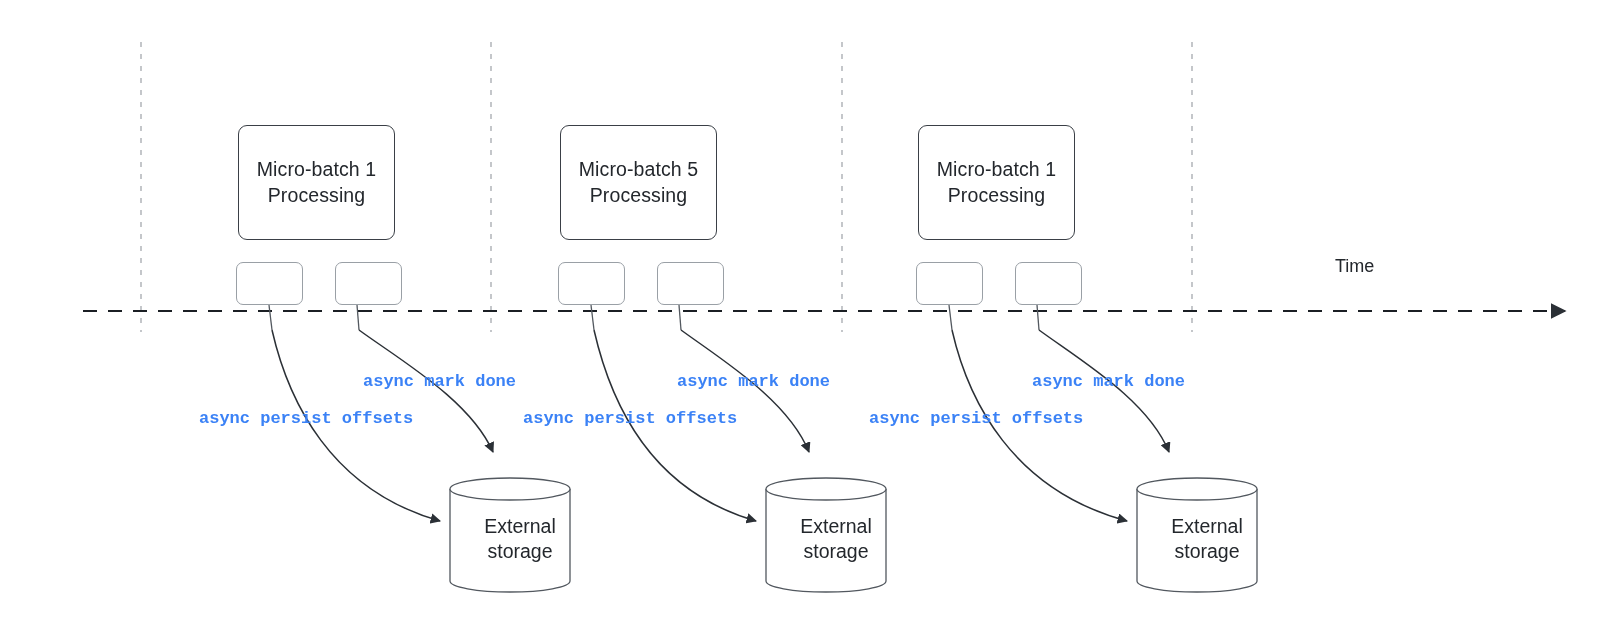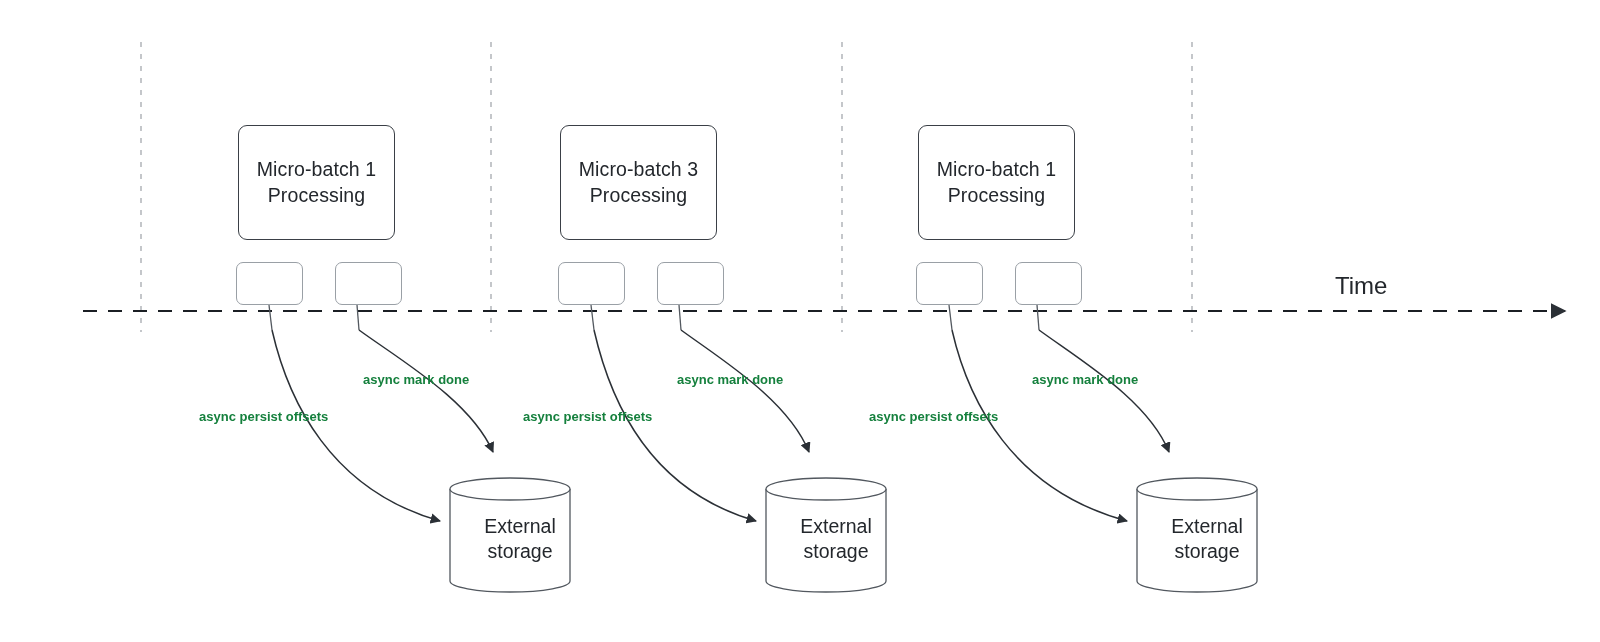--- a/index.html
+++ b/index.html
@@ -20,25 +20,25 @@
     background:#ffffff;
   }
   .cyl{width:120px;height:114px;}
   .cyl-label{
     position:absolute;left:0;top:0;width:120px;height:114px;
     display:flex;flex-direction:column;align-items:center;justify-content:center;
     font-size:19.5px;color:#23272c;line-height:1.3;text-align:center;
     padding-top:8px;box-sizing:border-box;padding-left:20px;
   }
   .edge-label{
-    position:absolute;font-size:13px;font-weight:bold;color:#15803d;
-    white-space:nowrap;letter-spacing:0px;
+    position:absolute;font-size:17px;font-weight:bold;color:#3b82f6;
+    white-space:nowrap;letter-spacing:0px;font-family:Liberation Mono, monospace;
   }
   .time-label{
-    position:absolute;font-size:24px;color:#23272c;white-space:nowrap;margin-top:16px;
+    position:absolute;font-size:18px;color:#23272c;white-space:nowrap;
   }
 </style>
 </head>
 <body>
 
 <div id="canvas">
 
   <svg id="svg" viewBox="0 0 1600 642" xmlns="http://www.w3.org/2000/svg">
     <defs>
       <marker id="arrowSolid" viewBox="0 0 10 10" refX="9" refY="5" markerWidth="7" markerHeight="7" orient="auto-start-reverse">
@@ -107,21 +107,21 @@
     <div class="cyl-label">
       <span>External</span>
       <span>storage</span>
     </div>
   </div>
   <div class="edge-label" style="left:199px;top:409px;">async persist offsets</div>
   <div class="edge-label" style="left:363px;top:372px;">async mark done</div>
 
   <div class="node proc-box" style="left:560px;top:125px;">
     <div>
-      <span>Micro-batch 3</span>
+      <span>Micro-batch 5</span>
       <span>Processing</span>
     </div>
   </div>
   <div class="node mini-box" style="left:558px;top:262px;"></div>
   <div class="node mini-box" style="left:657px;top:262px;"></div>
   <div class="node cyl" style="left:766px;top:478px;">
     <div class="cyl-label">
       <span>External</span>
       <span>storage</span>
     </div>

